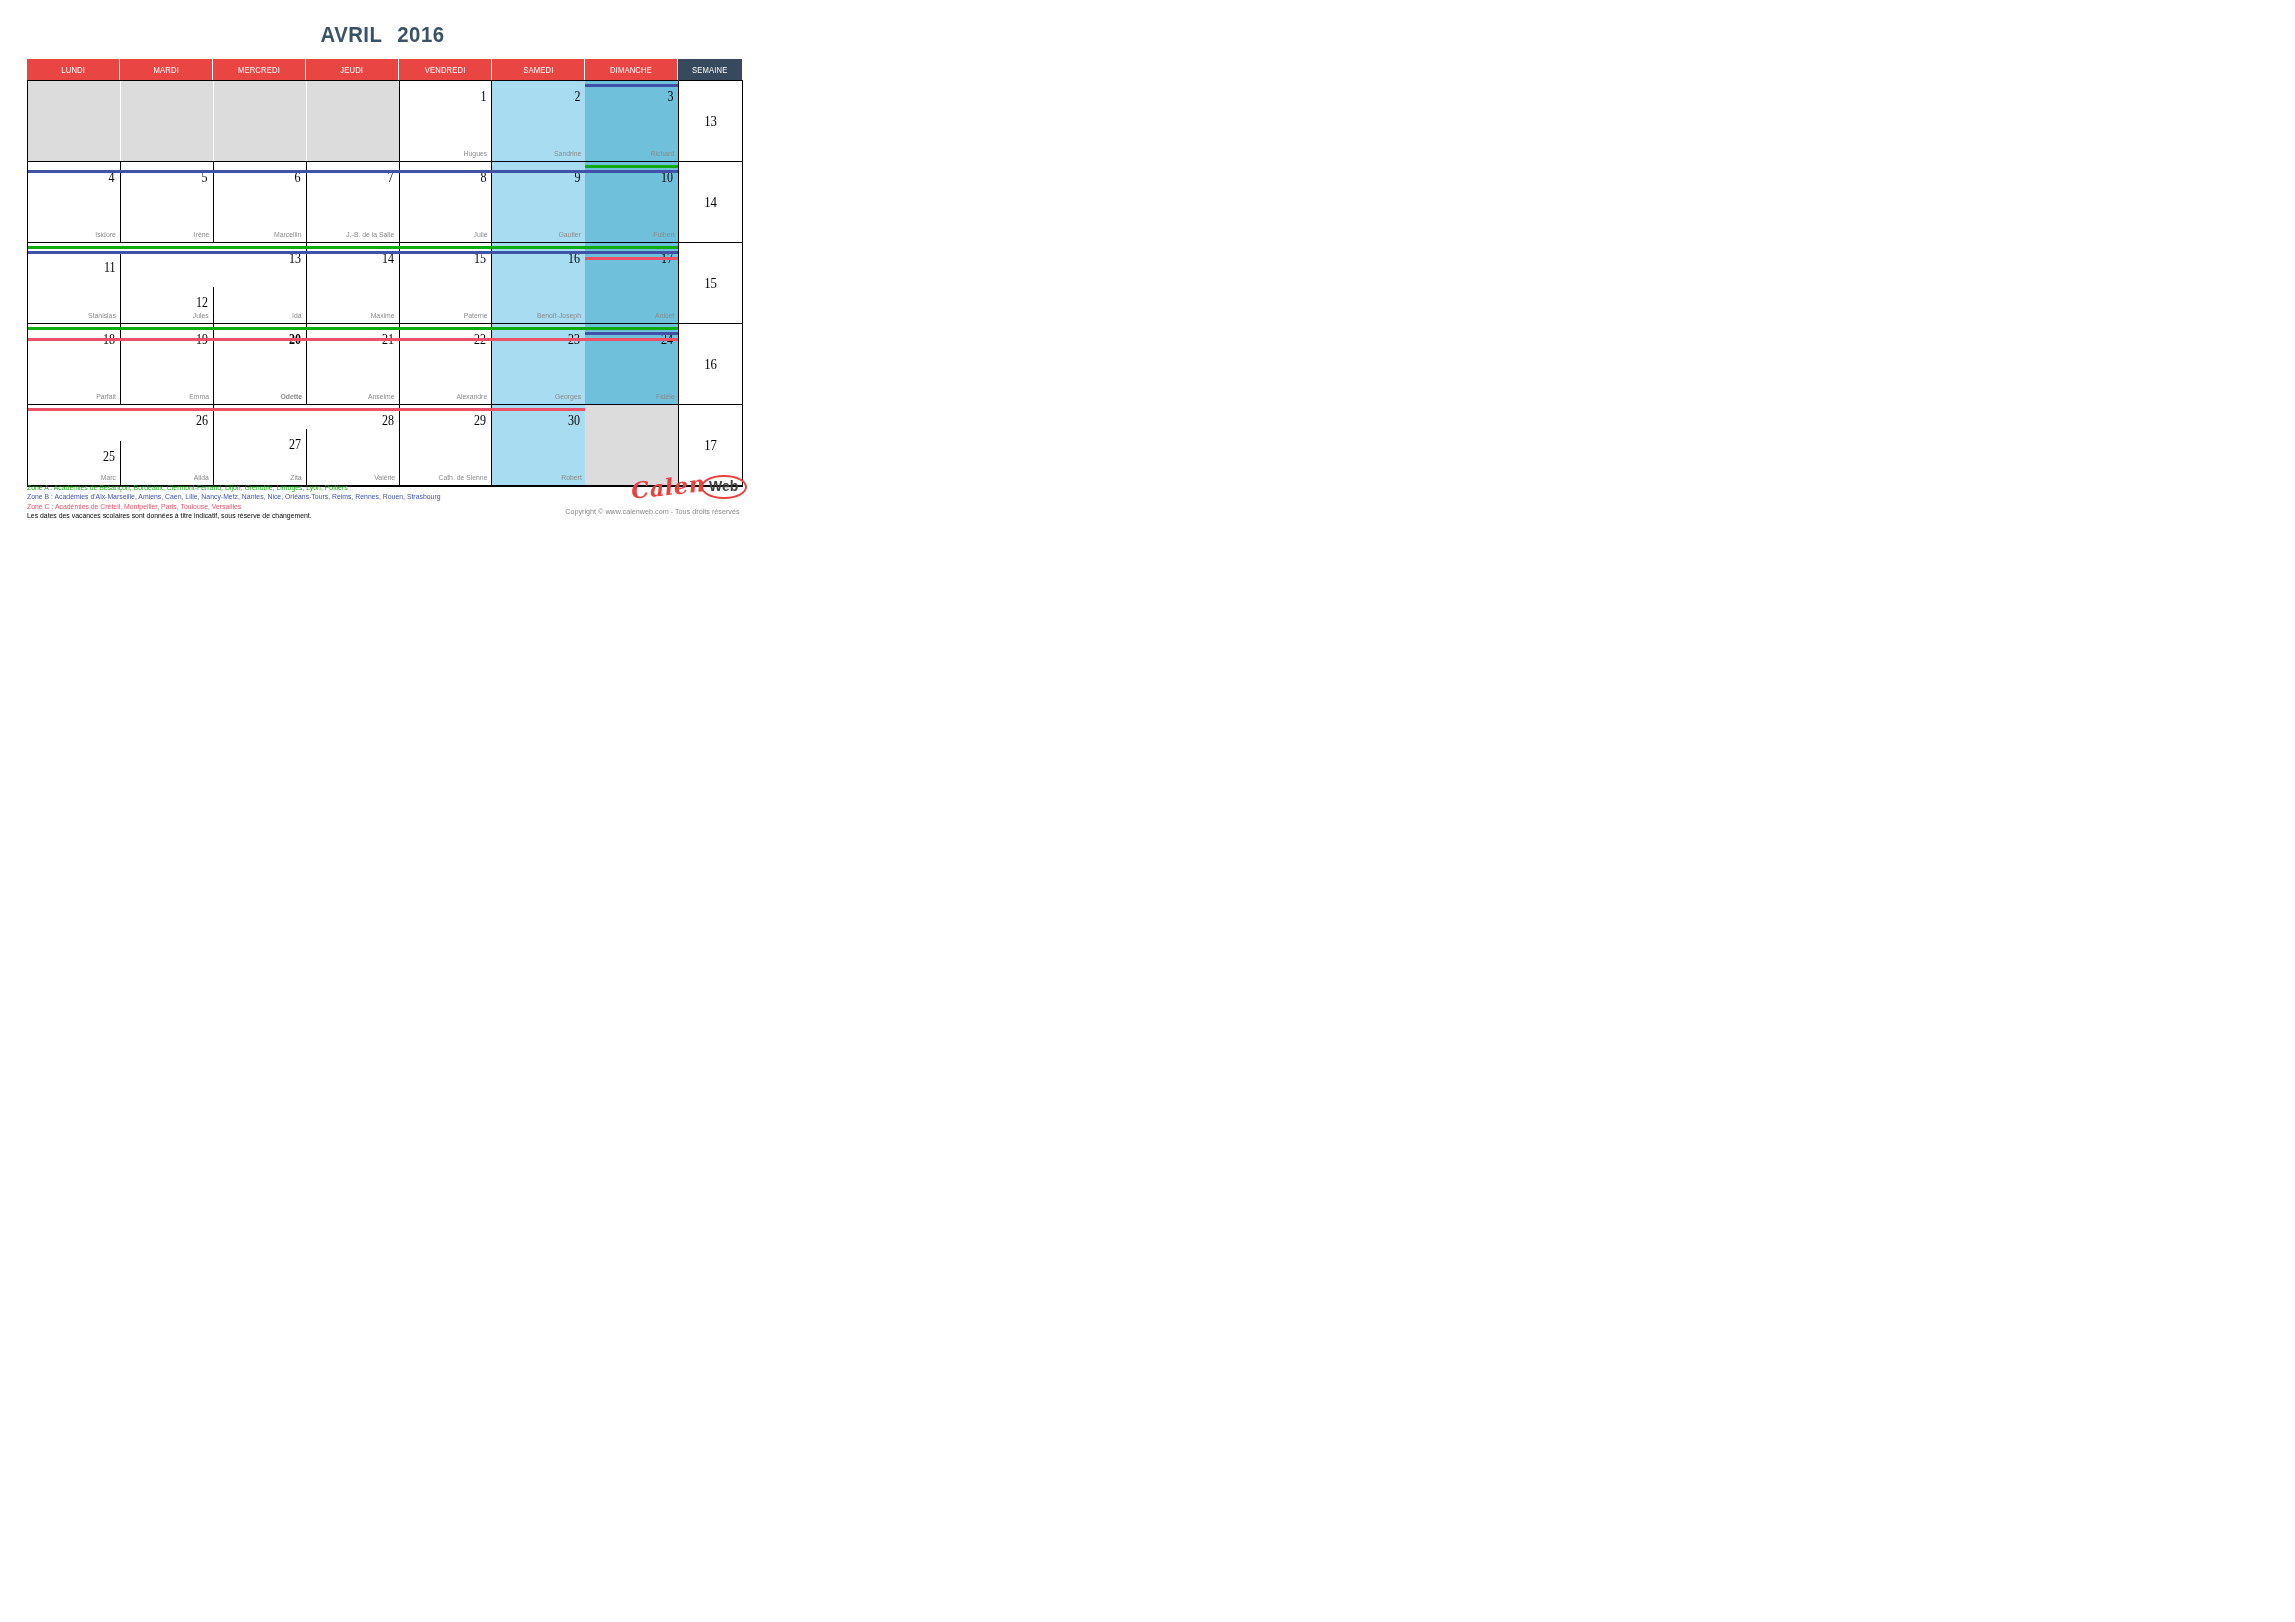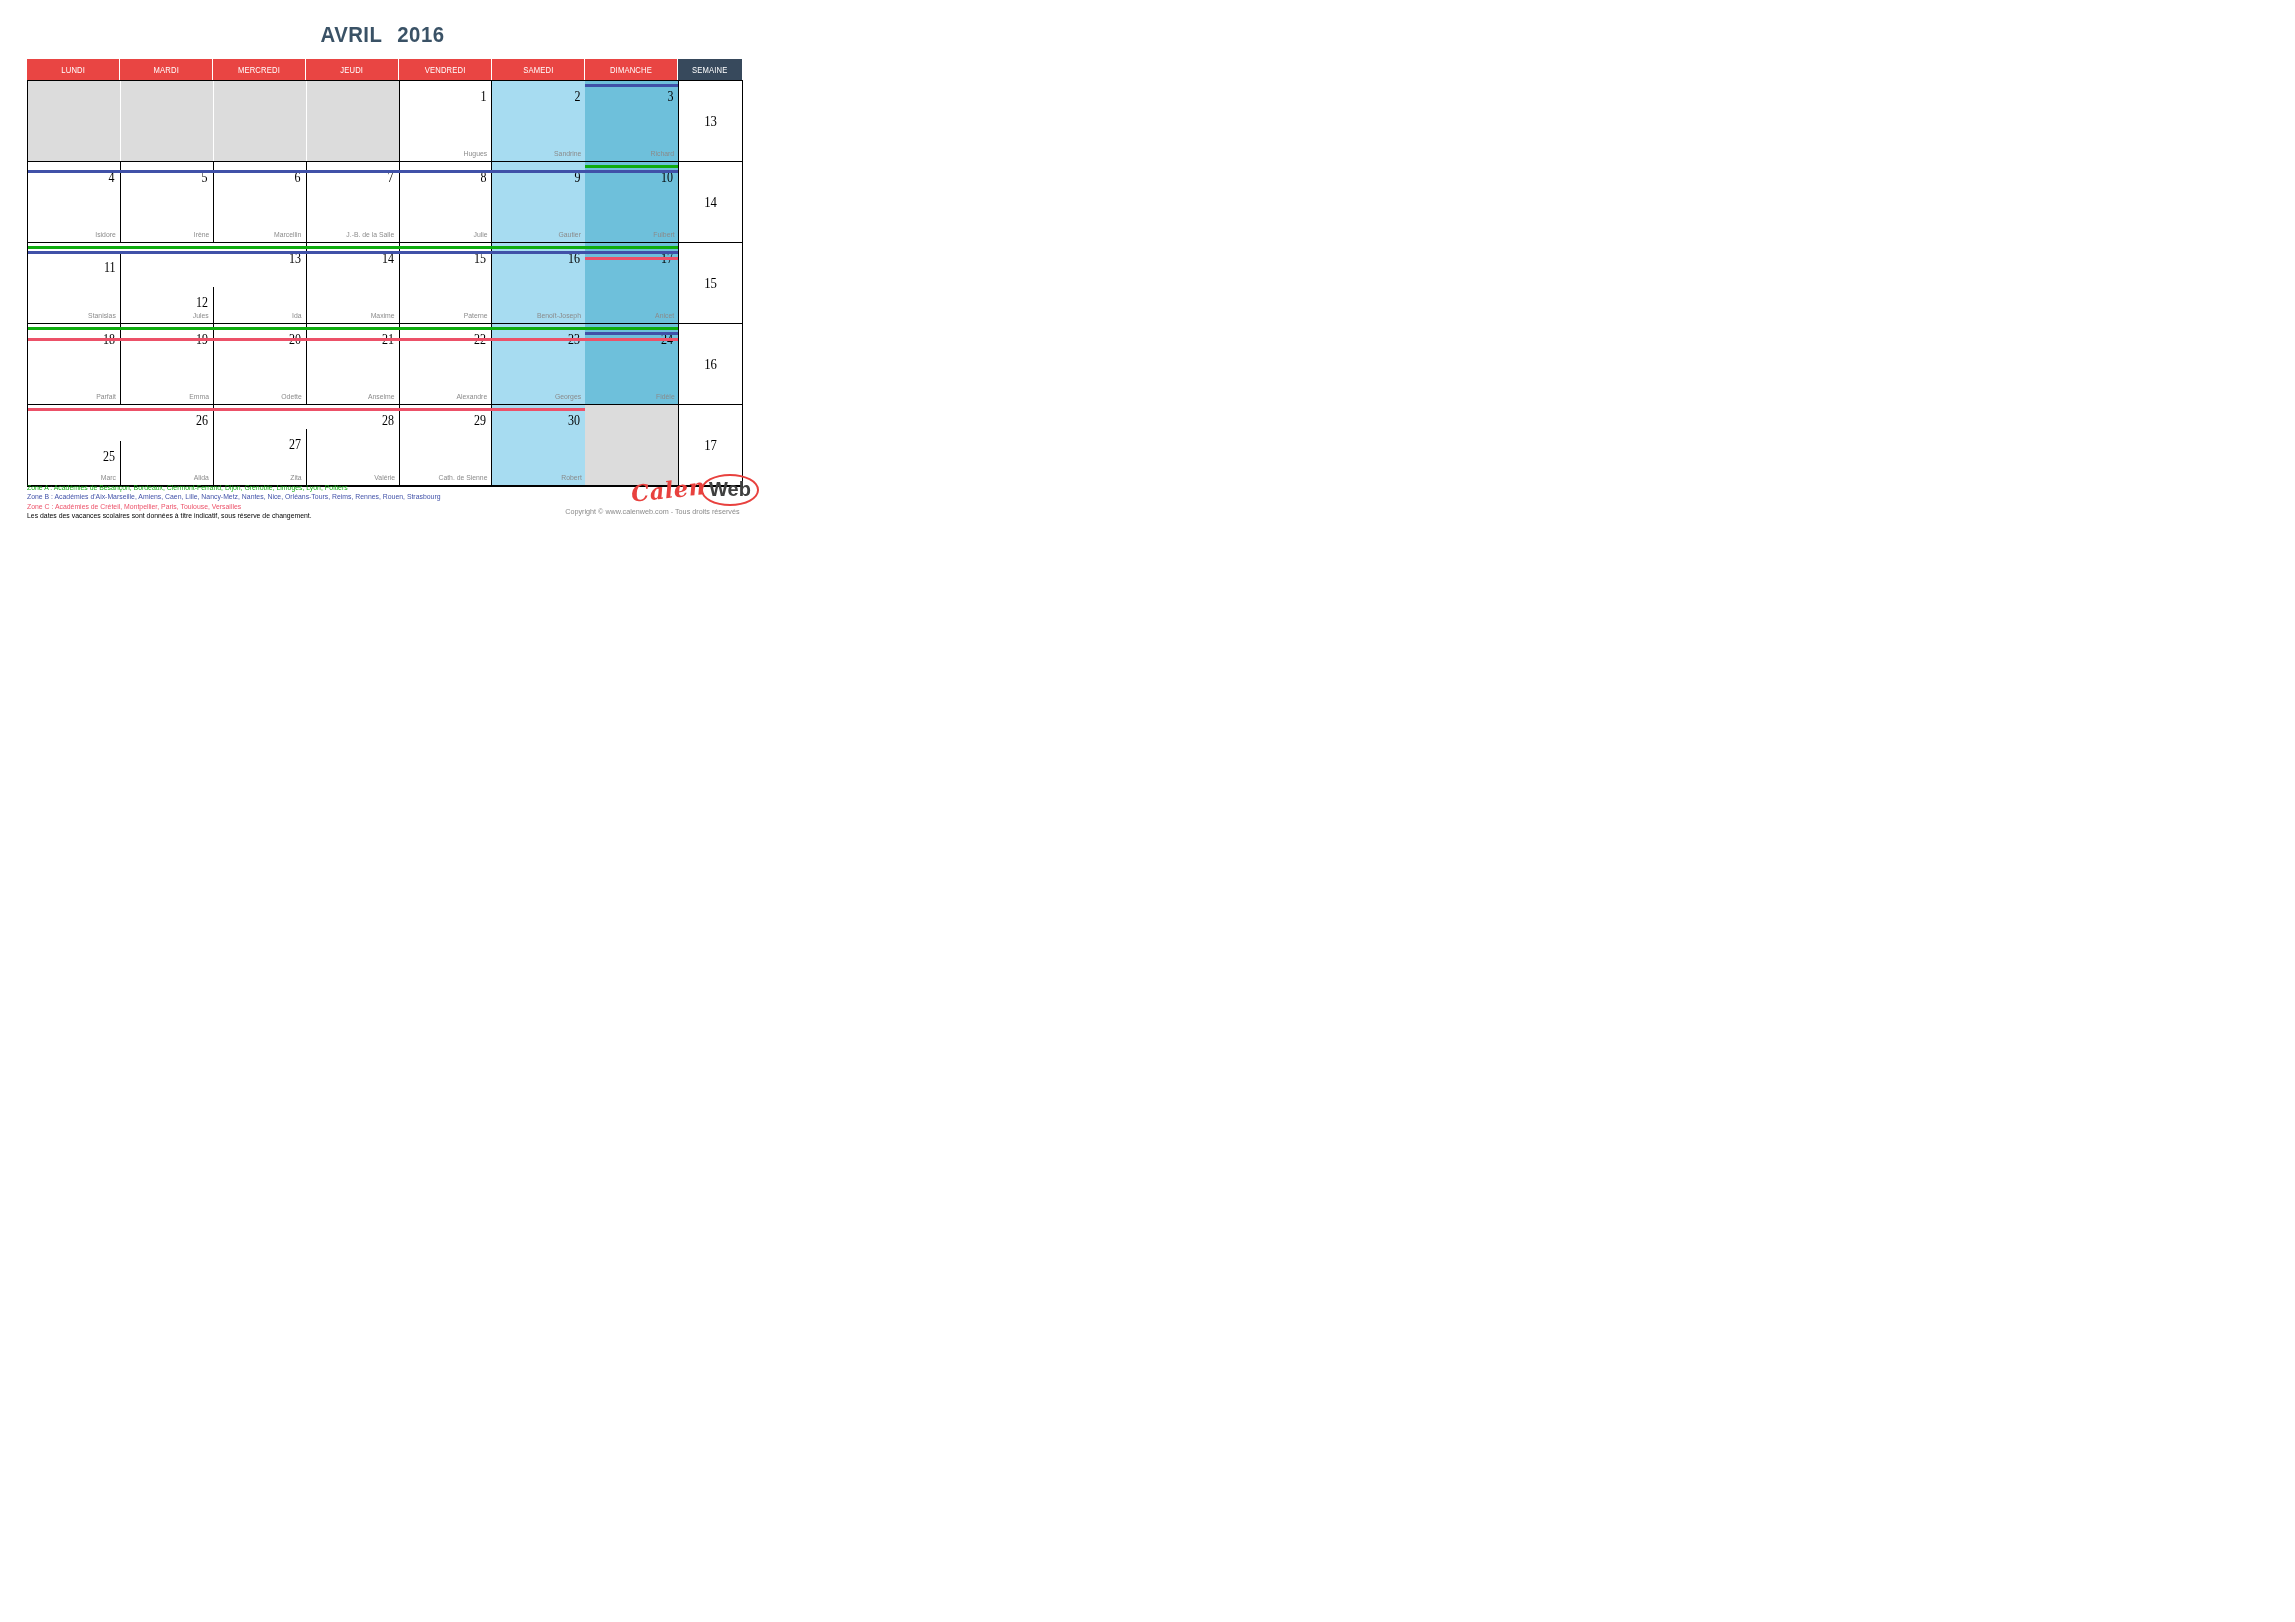--- a/index.html
+++ b/index.html
@@ -42,21 +42,21 @@
   
   .legend{position:absolute;left:27px;top:483px;font-size:7.4px;line-height:9.3px;
           transform:scaleX(0.93);transform-origin:left top;white-space:nowrap;}
   .legend .note{color:#000;}
 
   
   .logo{position:absolute;left:631px;top:474px;display:flex;align-items:center;}
   .logo-calen{font-family:"DejaVu Serif",serif;font-style:italic;font-weight:600;
               color:#E8413E;font-size:22.6px;transform:rotate(-6deg);letter-spacing:0.5px;}
   .logo-web{margin-left:-4.9px;border:2px solid #E8413E;border-radius:50%;
-            padding:1.5px 6.4px 3.4px 6.4px;font-size:20px;font-weight:bold;color:#3F4040;}
+            padding:1.5px 6.4px 3.4px 6.4px;font-size:14px;font-weight:bold;color:#3F4040;}
 
   .copyright{position:absolute;right:25.5px;top:507px;color:#8A8A8A;font-size:7.6px;
              transform:scaleX(0.95);transform-origin:right top;white-space:nowrap;}
 </style>
 </head>
 <body>
 
 <div class="page">
 
   <div class="title-row">
@@ -186,21 +186,21 @@
         </div>
         <div class="week-row">
           <div class="cell day" style="border-right: 0.5px solid rgb(0, 0, 0);">
             <span class="num">18</span>
             <span class="nm">Parfait</span>
           </div>
           <div class="cell day" style="border-right: 0.5px solid rgb(0, 0, 0);">
             <span class="num">19</span>
             <span class="nm">Emma</span>
           </div>
-          <div class="cell day" style="border-right: 0.5px solid rgb(0, 0, 0);">
+          <div class="cell day" style="border-right: 0.5px solid rgb(0, 0, 0); font-weight: bold;">
             <span class="num">20</span>
             <span class="nm">Odette</span>
           </div>
           <div class="cell day" style="border-right: 0.5px solid rgb(0, 0, 0);">
             <span class="num">21</span>
             <span class="nm">Anselme</span>
           </div>
           <div class="cell day" style="border-right: 0.5px solid rgb(0, 0, 0);">
             <span class="num">22</span>
             <span class="nm">Alexandre</span>

